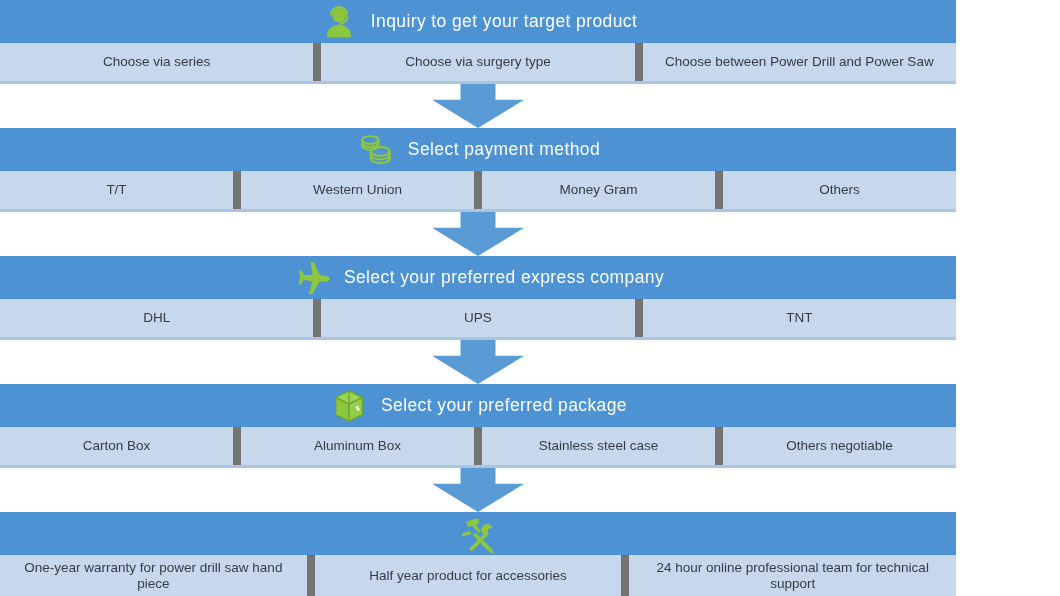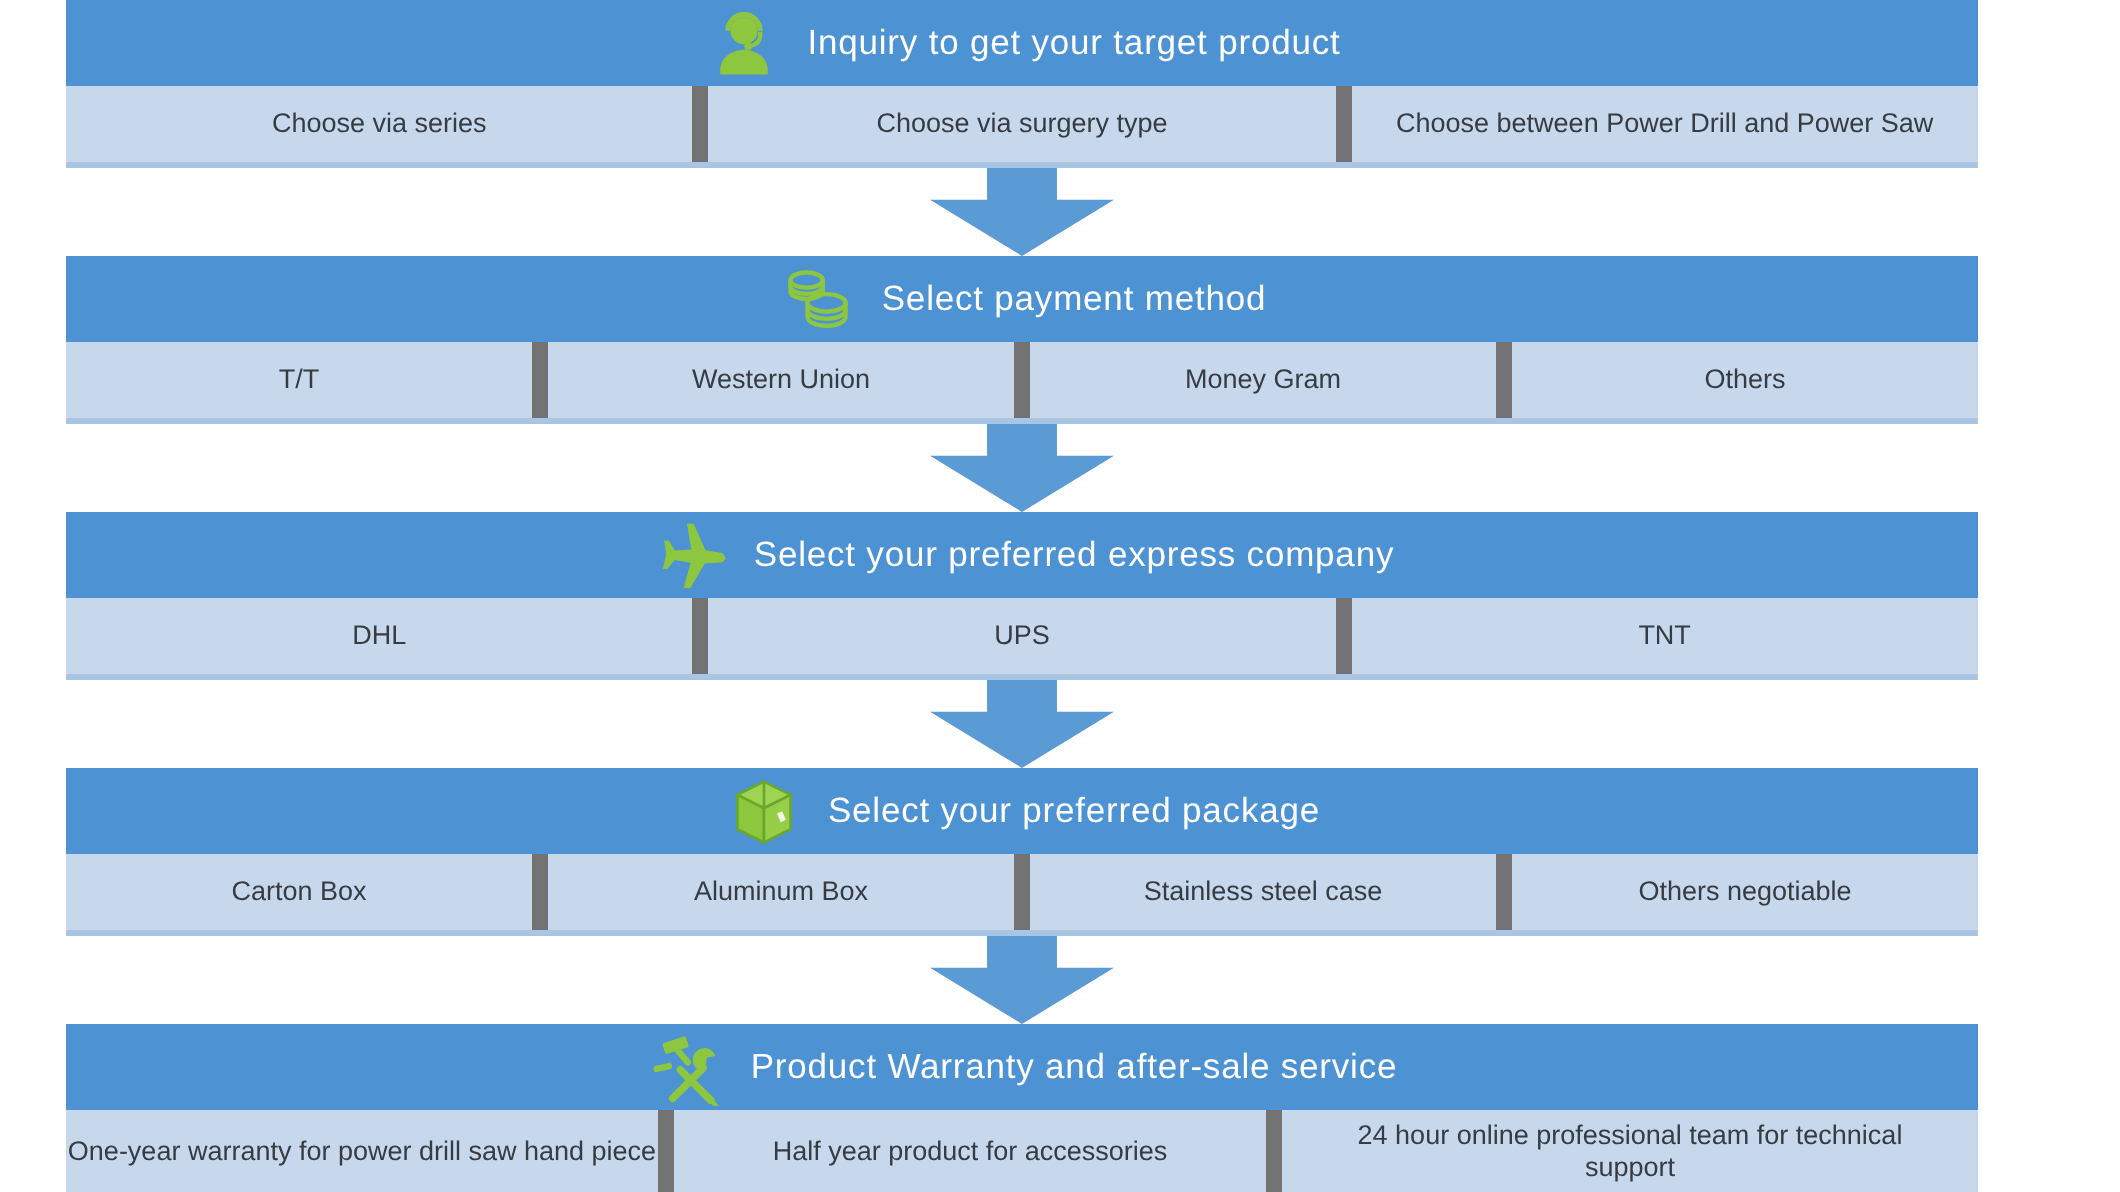--- a/index.html
+++ b/index.html
@@ -5,21 +5,20 @@
   * { margin: 0; padding: 0; box-sizing: border-box; }
   html, body { background: #ffffff; }
   body { font-family: "Liberation Sans", sans-serif; }
 
   .canvas {
     position: relative;
     width: 956px;
     height: 596px;
     background: #d946ef;
     overflow: hidden;
-    margin-left: 33px;
   }
 
   .section-header {
     height: 43px;
     width: 100%;
     background: #4d92d3;
     display: flex;
     align-items: center;
     justify-content: center;
     gap: 12px;
@@ -49,21 +48,21 @@
   }
   .option-cell {
     flex: 1 1 0;
     display: flex;
     align-items: center;
     justify-content: center;
     text-align: center;
     color: #363b44;
     font-size: 13.5px;
     line-height: 1.15;
-    padding: 2px 0;
+    padding: 2px 16px;
   }
   .option-cell + .option-cell {
     border-left: 8px solid #737373;
   }
 
   .arrow-gap {
     height: 44px;
     width: 100%;
     background: #ffffff;
     display: flex;
@@ -190,21 +189,20 @@
             <rect x="8" y="5" width="13" height="6" rx="1" fill="#8dc63f" stroke="none" transform="rotate(-18 14.5 8)"></rect>
             <line x1="15" y1="10" x2="21" y2="17" stroke-width="3.4"></line>
             <line x1="4.5" y1="20.5" x2="11" y2="19" stroke-width="3.4"></line>
             <line x1="13" y1="36" x2="29" y2="20" stroke-width="4"></line>
             <path d="M27.5 21.5 a6.2 6.2 0 1 1 8 -8 l-4.5 1.2 -0.8 4.2 Z" fill="#8dc63f" stroke="none"></path>
             <line x1="17" y1="21" x2="33" y2="37" stroke-width="4"></line>
             <line x1="33" y1="37" x2="36" y2="40" stroke-width="2.2"></line>
           </g>
         </svg>
       </span>
-      <span class="section-title">Product Warranty and after-sale service</span>
     </div>
     <div class="options-row" style="height:43px;border-bottom-width:2px;">
       <div class="option-cell">One-year warranty for power drill saw hand piece</div>
       <div class="option-cell">Half year product for accessories</div>
       <div class="option-cell" style="padding:2px 26px;">24 hour online  professional team for technical support</div>
     </div>
   </div>
 
 </div>
 

